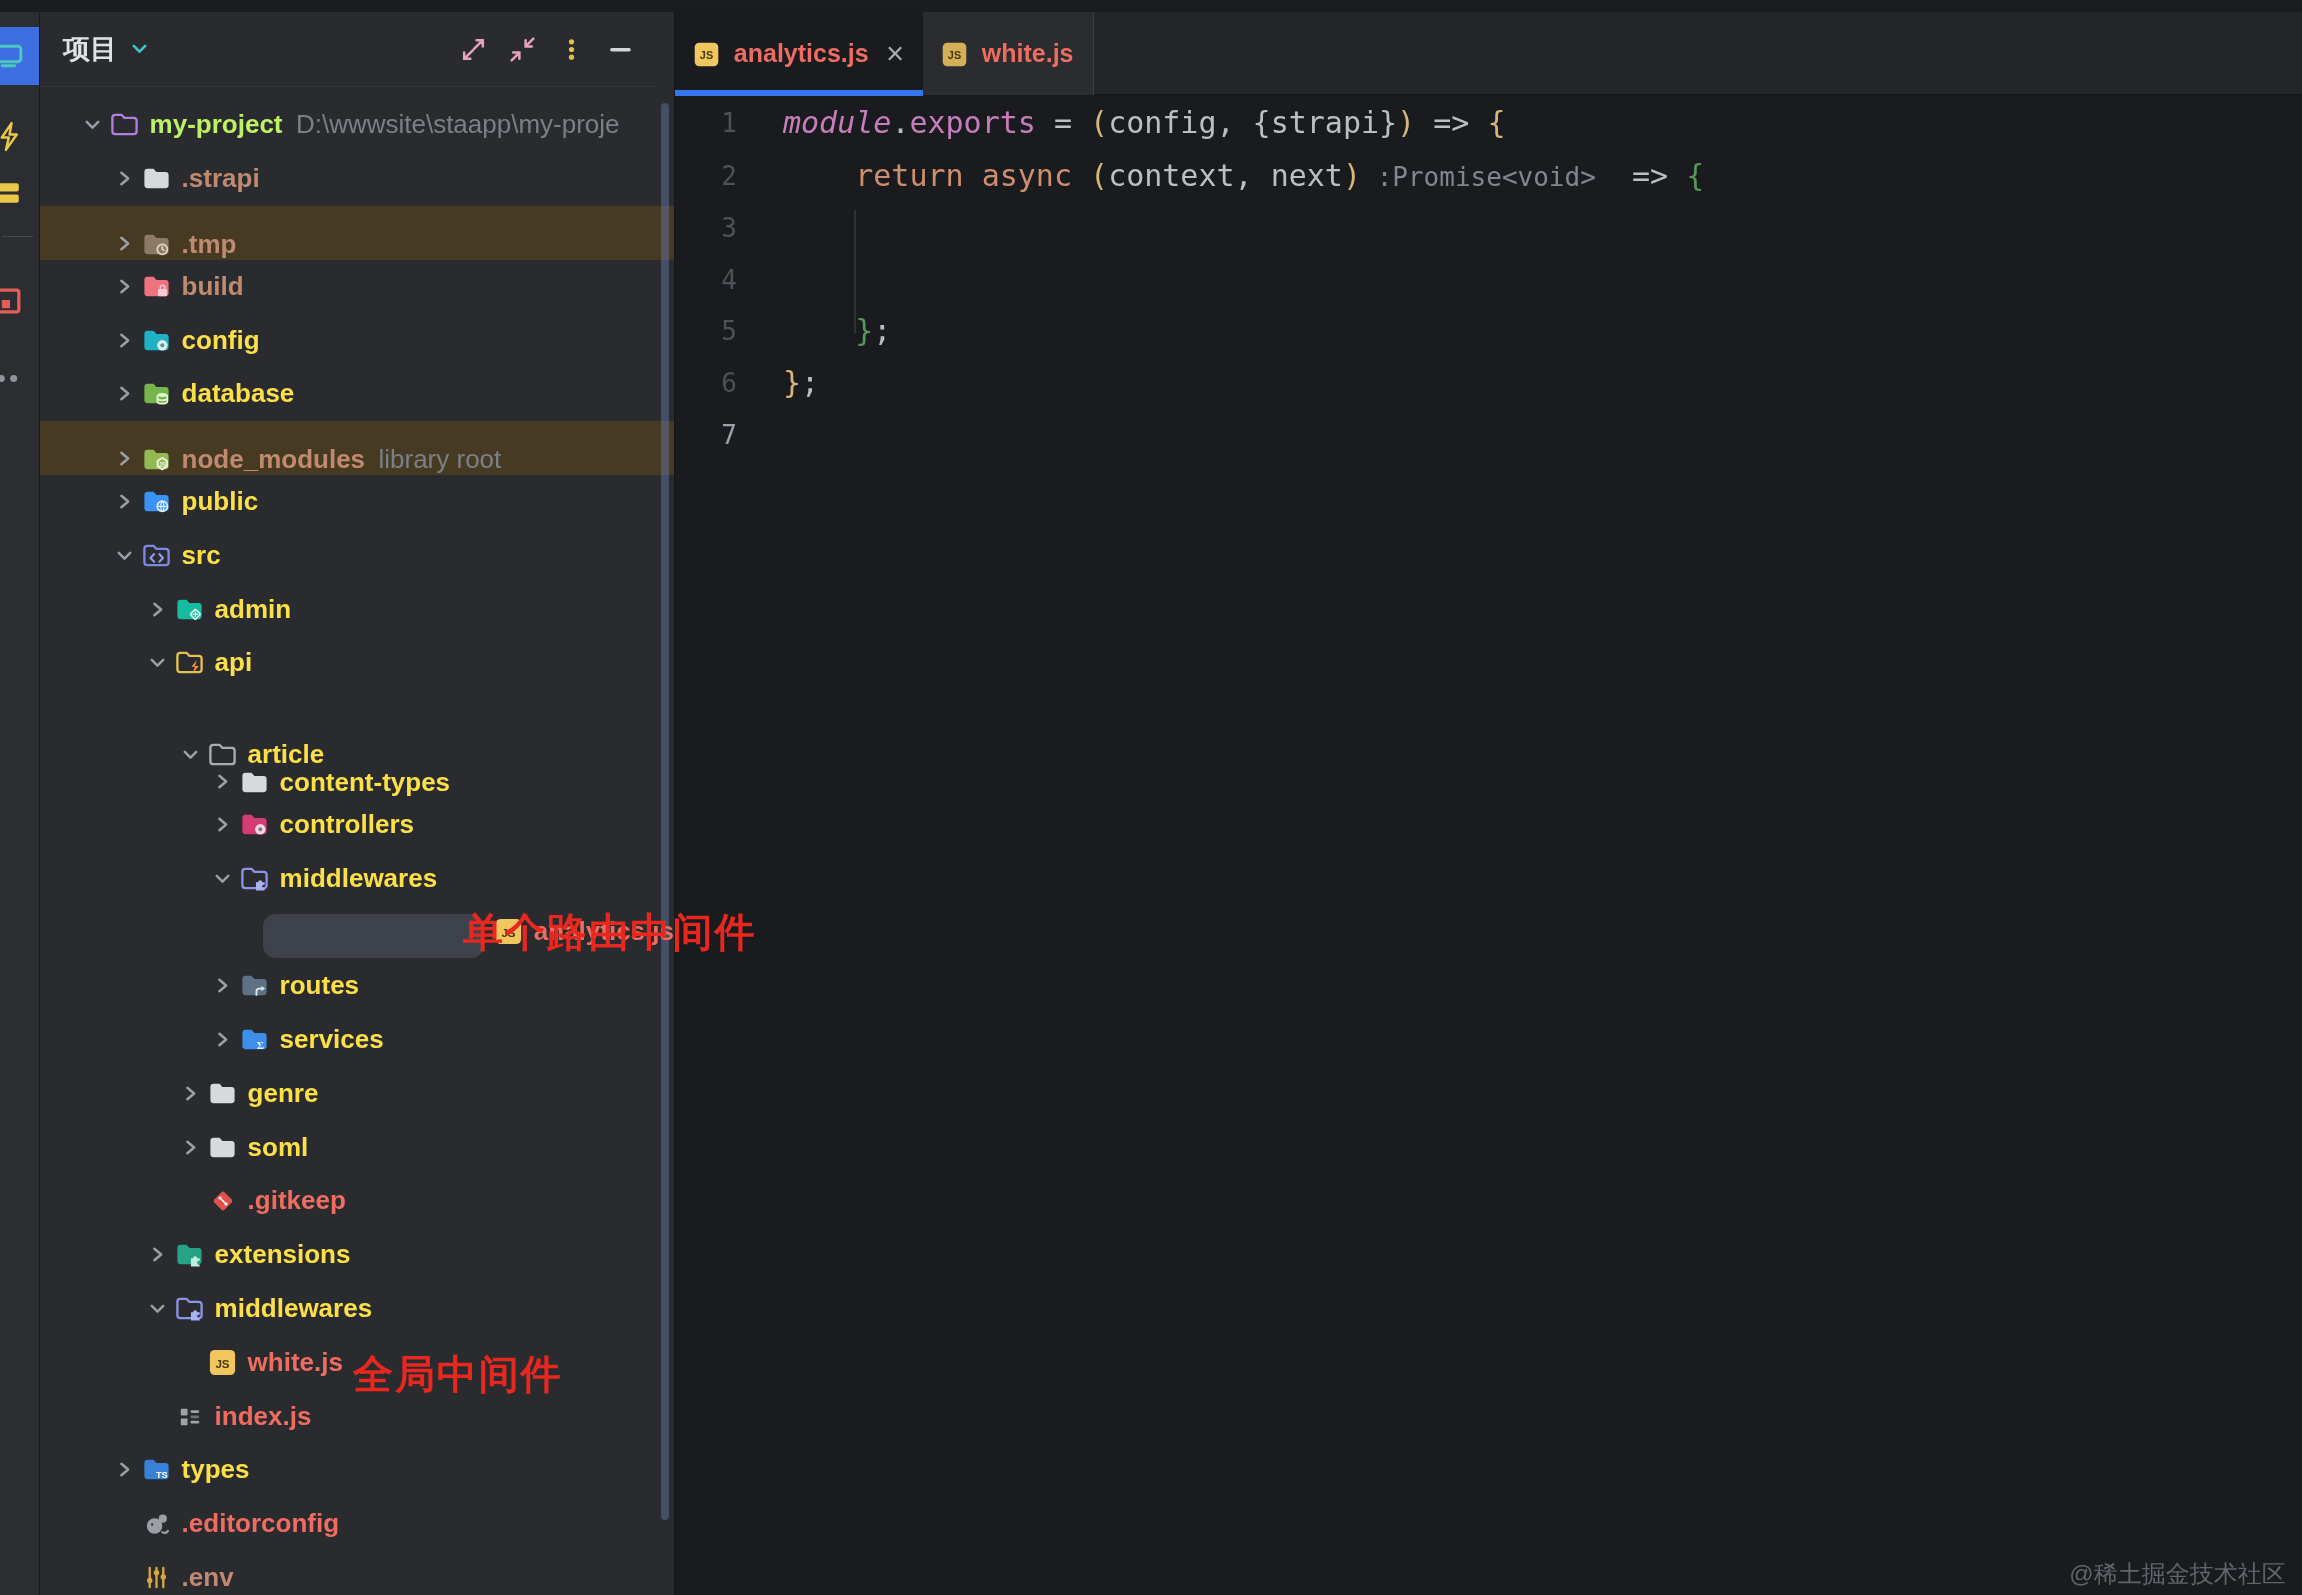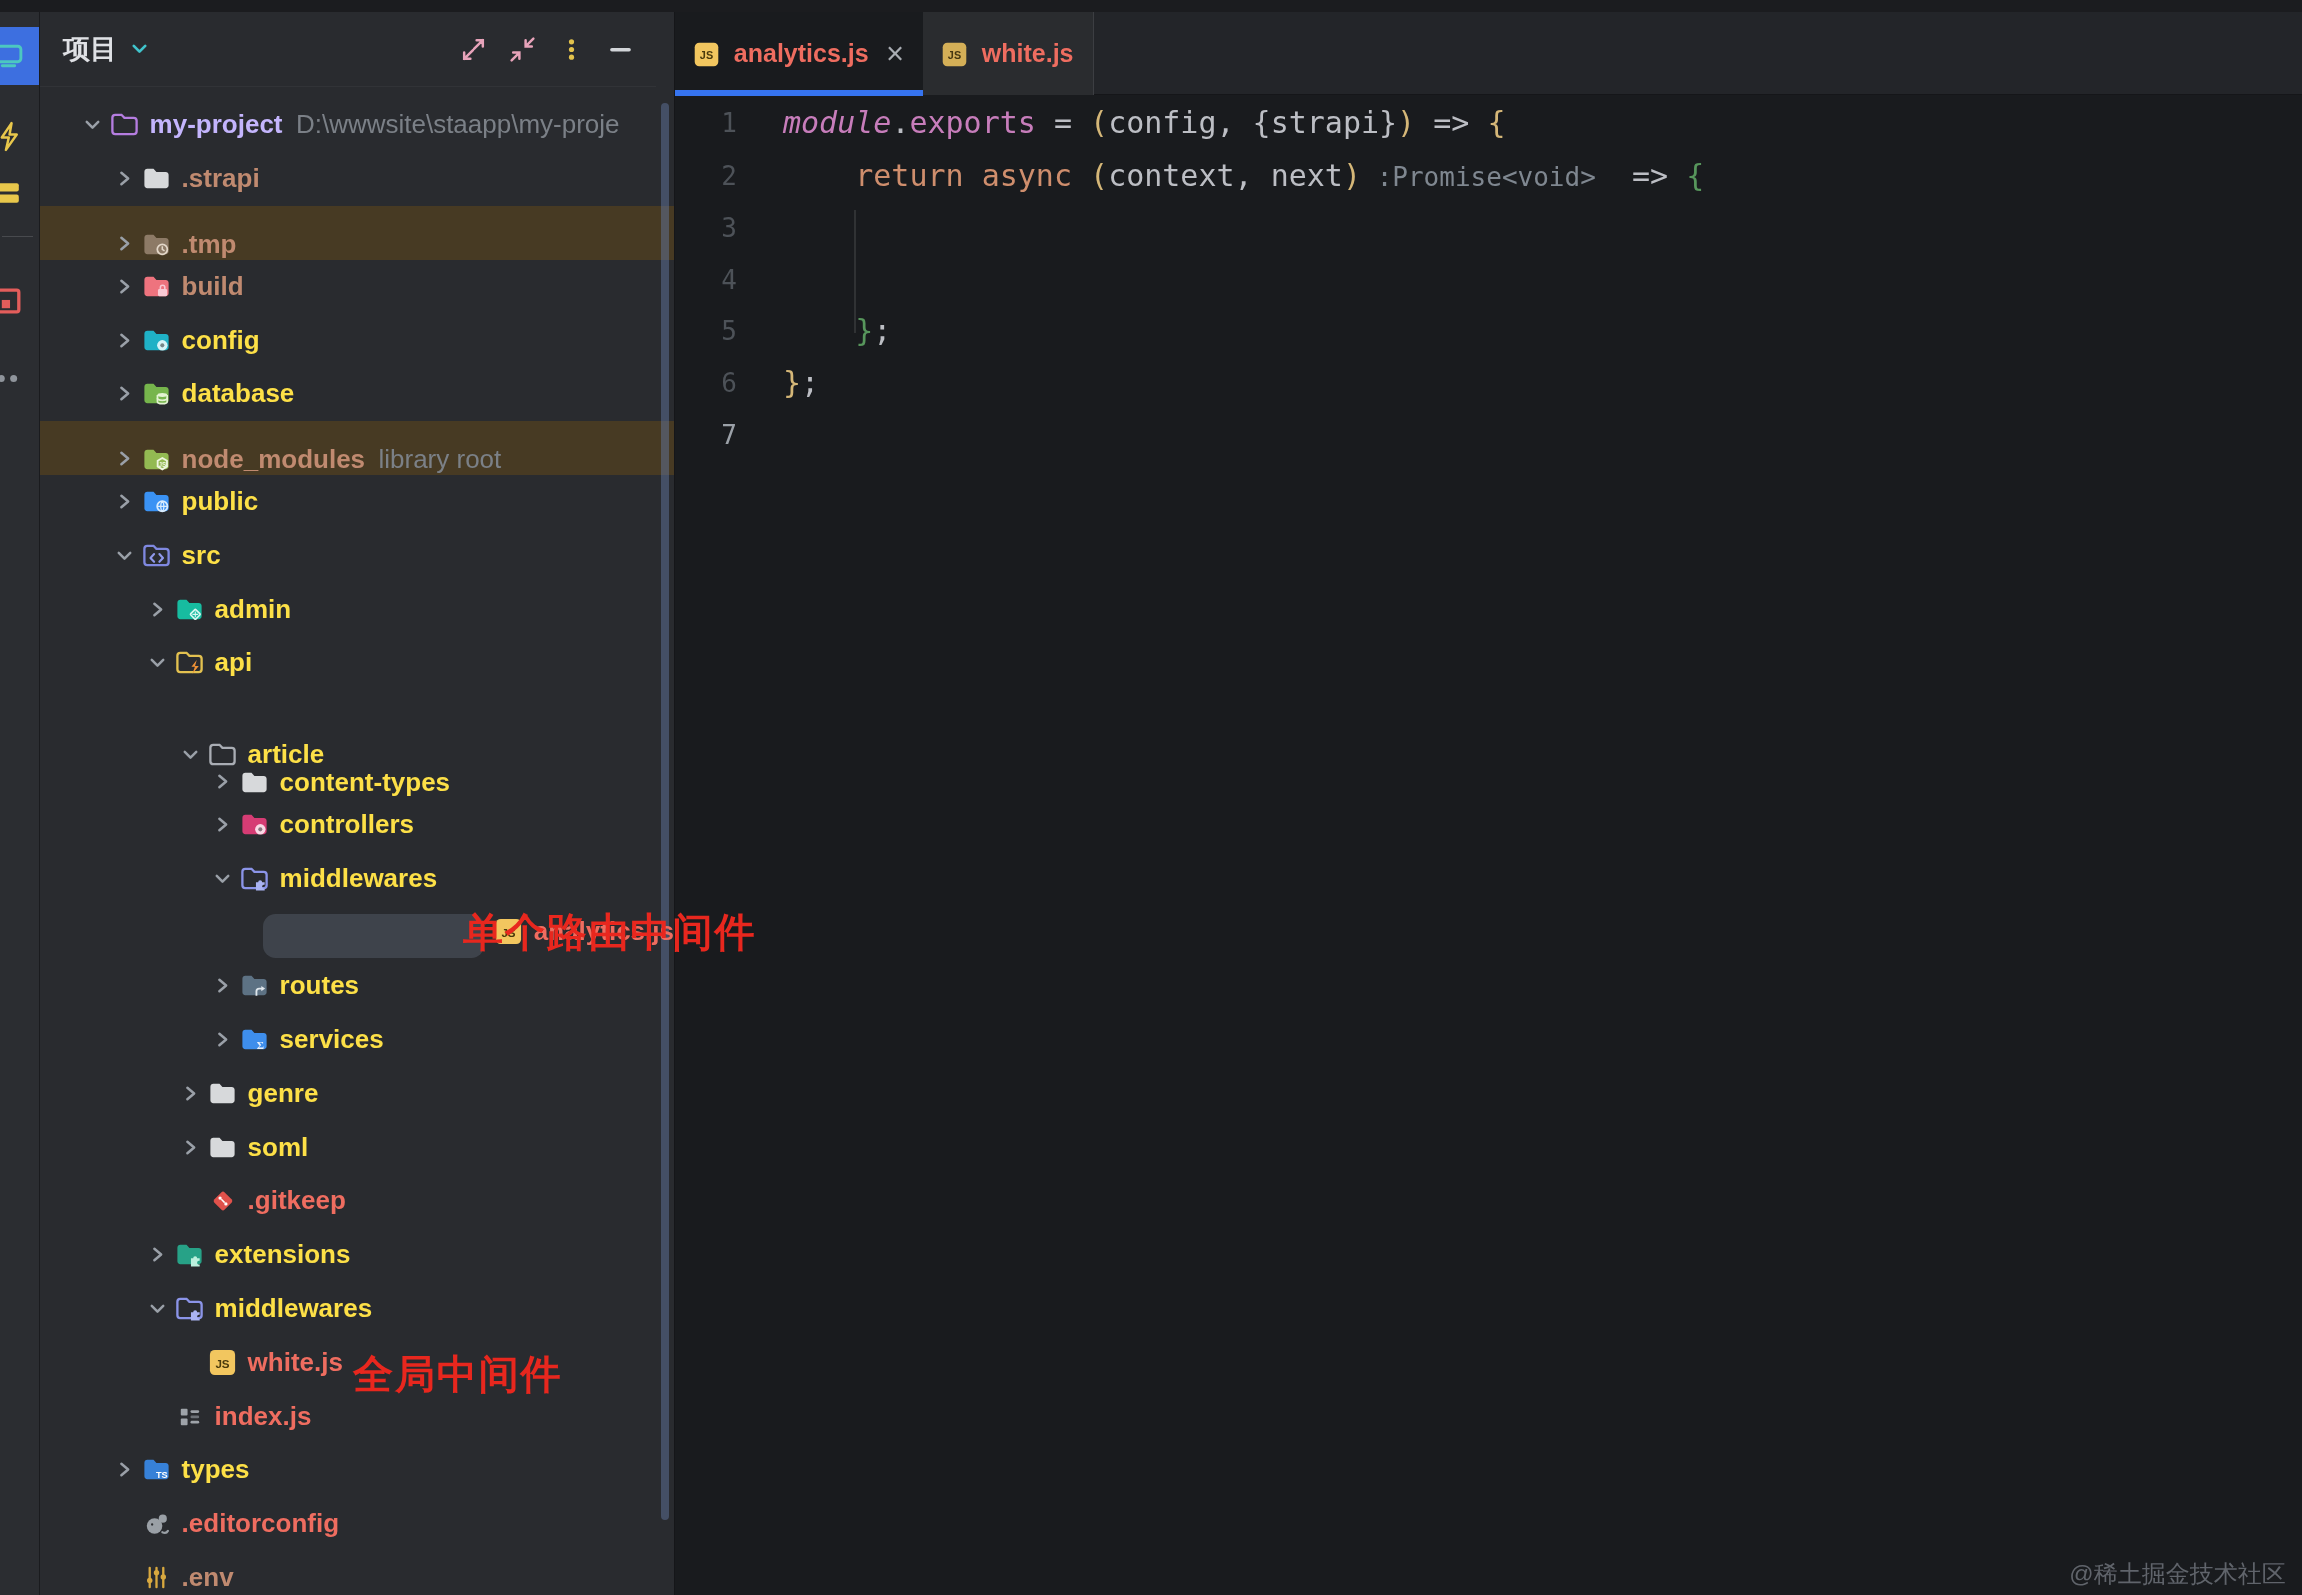--- a/index.html
+++ b/index.html
@@ -32,21 +32,21 @@
   .row { position:absolute; left:0; right:0; height:54px; display:flex; align-items:center;
     white-space:nowrap; cursor:pointer; }
   .row-bg-excluded { background:#473a23;align-items:flex-end; }
   .sel-rect { position:absolute; left:24px; width:586px; top:4.8px; height:44px;
     background:#3e434b; border-radius:12.5px; z-index:0; }
   .row > * { position:relative; z-index:1; }
   .chev { width:33px; height:33px; display:flex; align-items:center; justify-content:center; flex:0 0 33px; }
   .ticon { width:31px; height:31px; flex:0 0 31px; margin-right:9.6px; display:flex; align-items:center; justify-content:center; }
   .tlabel { font-size:26px; font-weight:600; }
   .lab-normal { color:#fde047; }
-  .lab-root { color:#c4b5fd; font-weight:700; }
+  .lab-root { color:#bef264; font-weight:700; }
   .lab-excluded { color:#c08a70; }
   .lab-untracked { color:#ef6d60; }
   .tsub { color:#7b8087; font-size:26px; font-weight:400; margin-left:13.4px; }
 
   
   .editor { position:absolute; left:675px; top:11.5px; right:0; bottom:0; background:#191b1e; }
   .tab-bar { position:absolute; left:0; top:0; right:0; height:83px; background:#232529;
     border-bottom:1px solid #151619; display:flex; }
   .tab { position:relative; height:83px; display:flex; align-items:center; padding:0 19px 0 17.3px; cursor:pointer; }
   .tab.active { background:#191b1e; }

